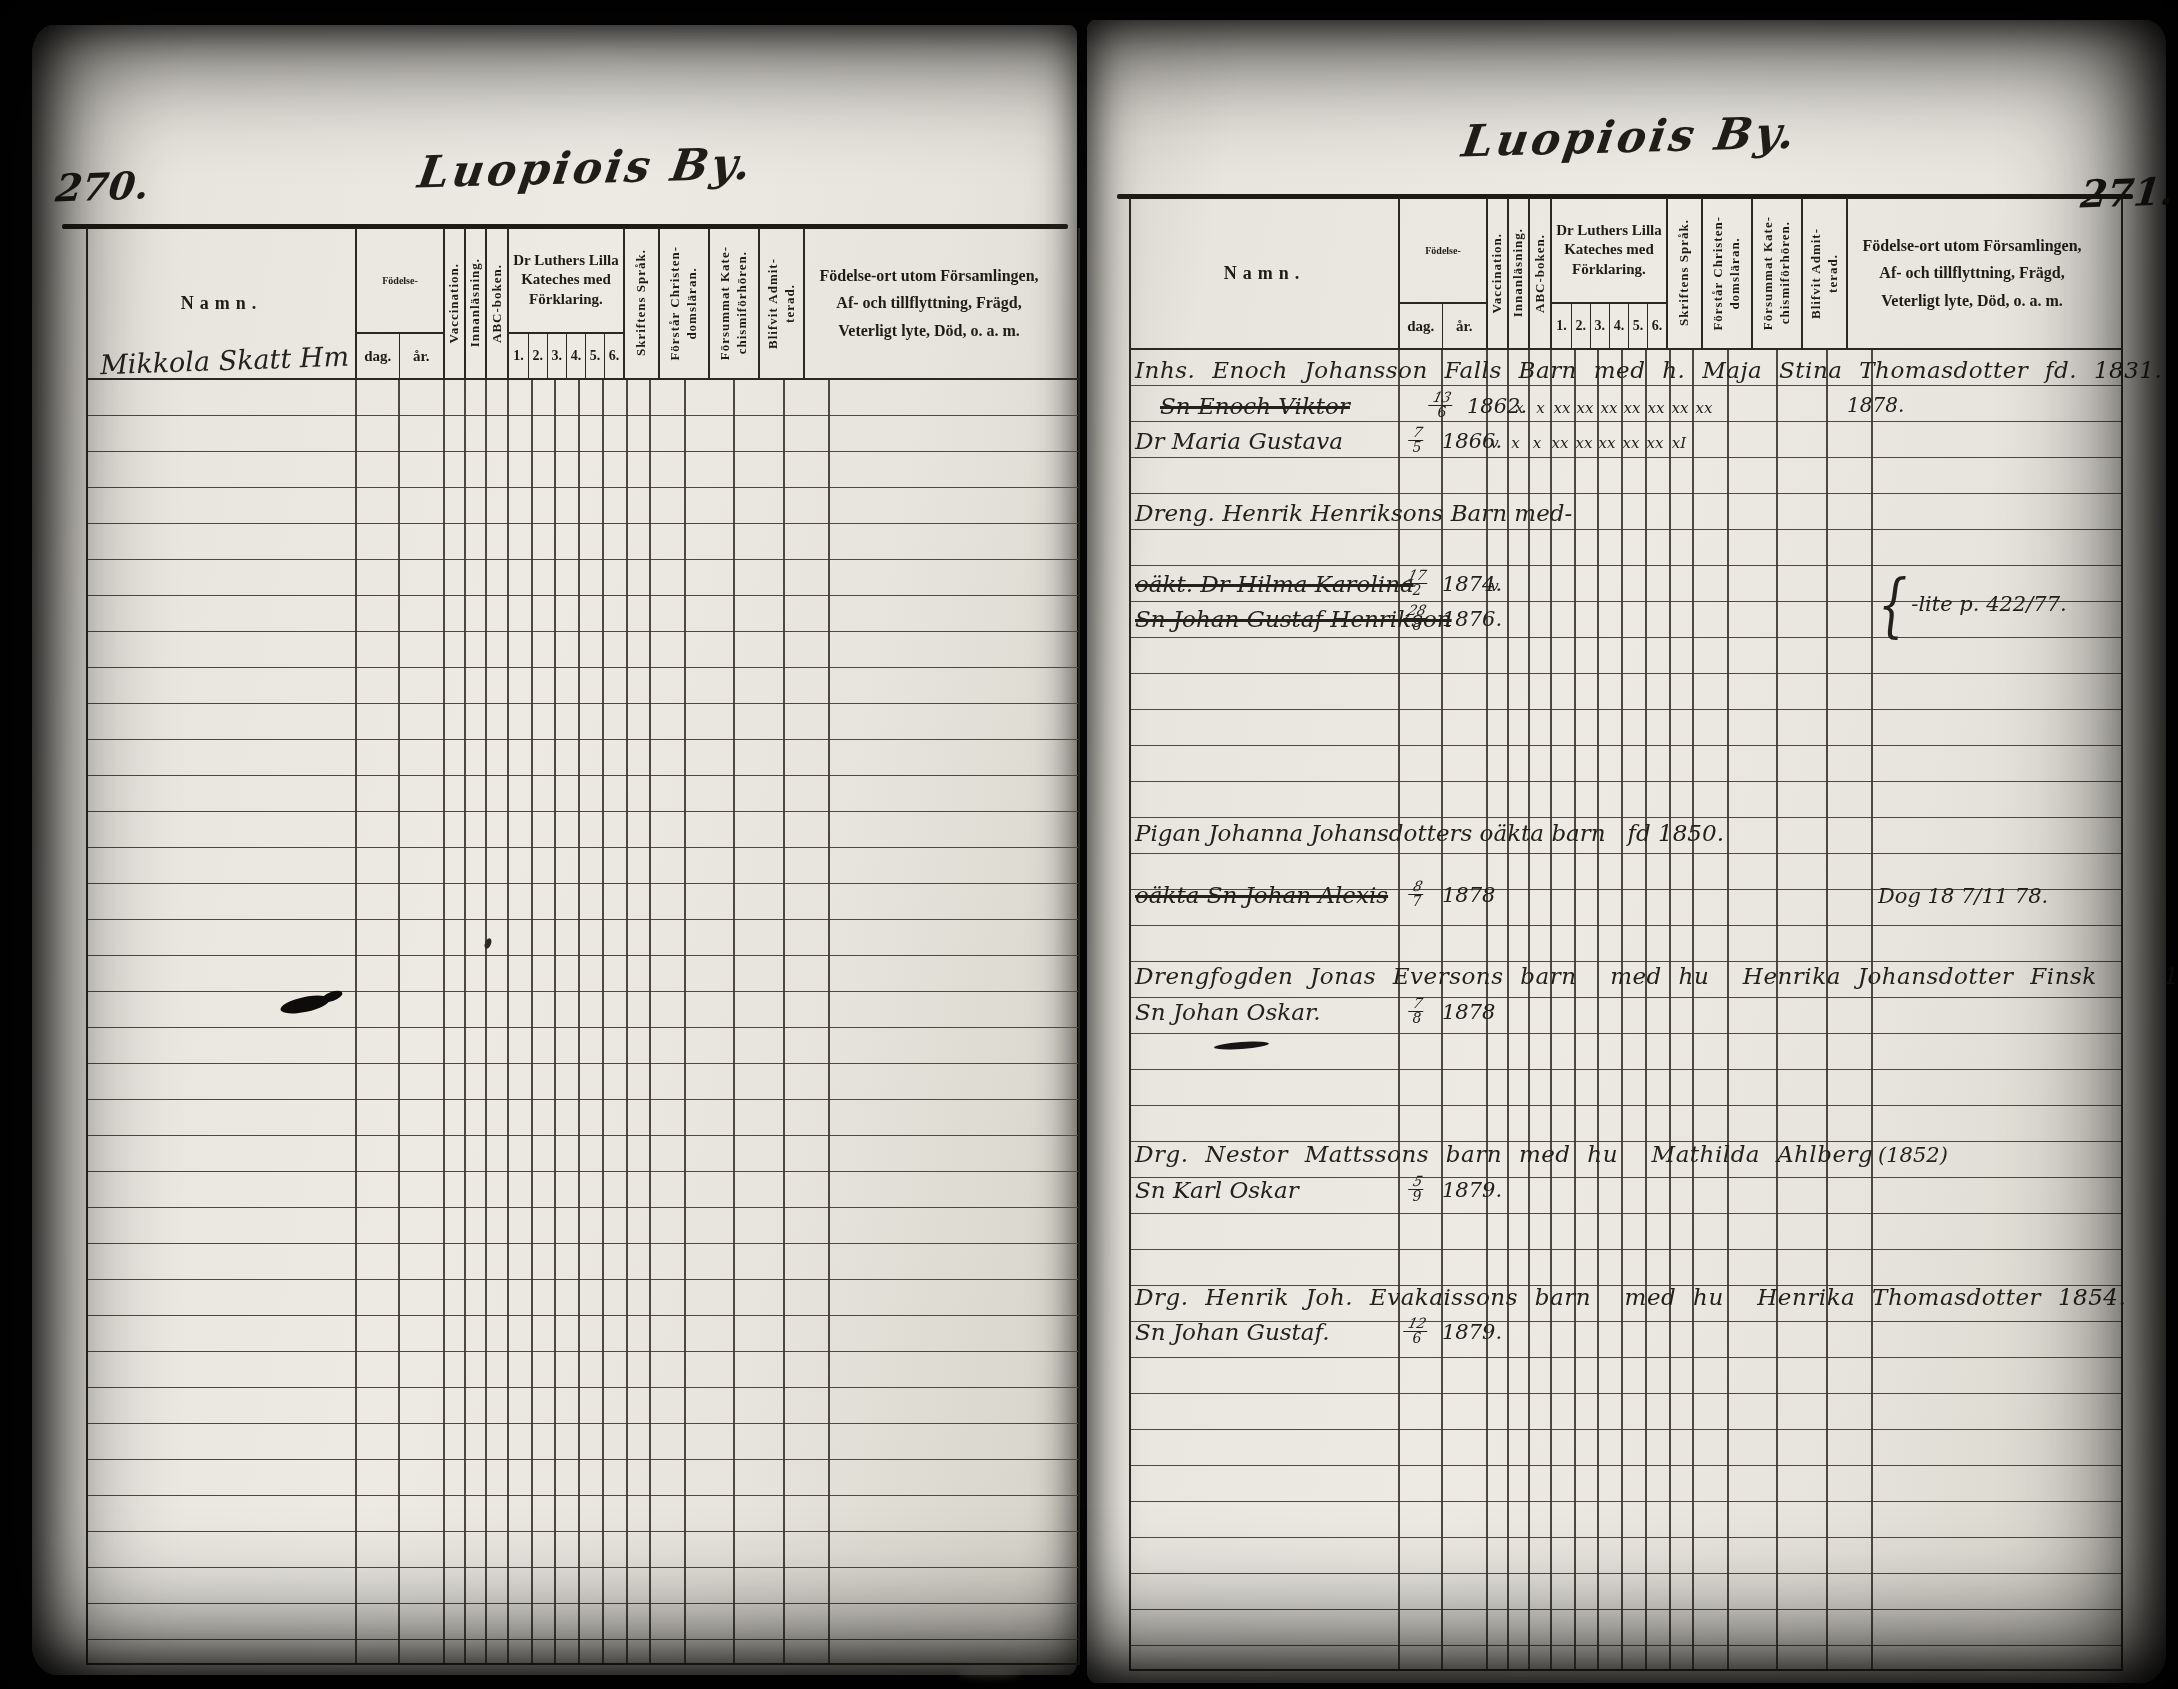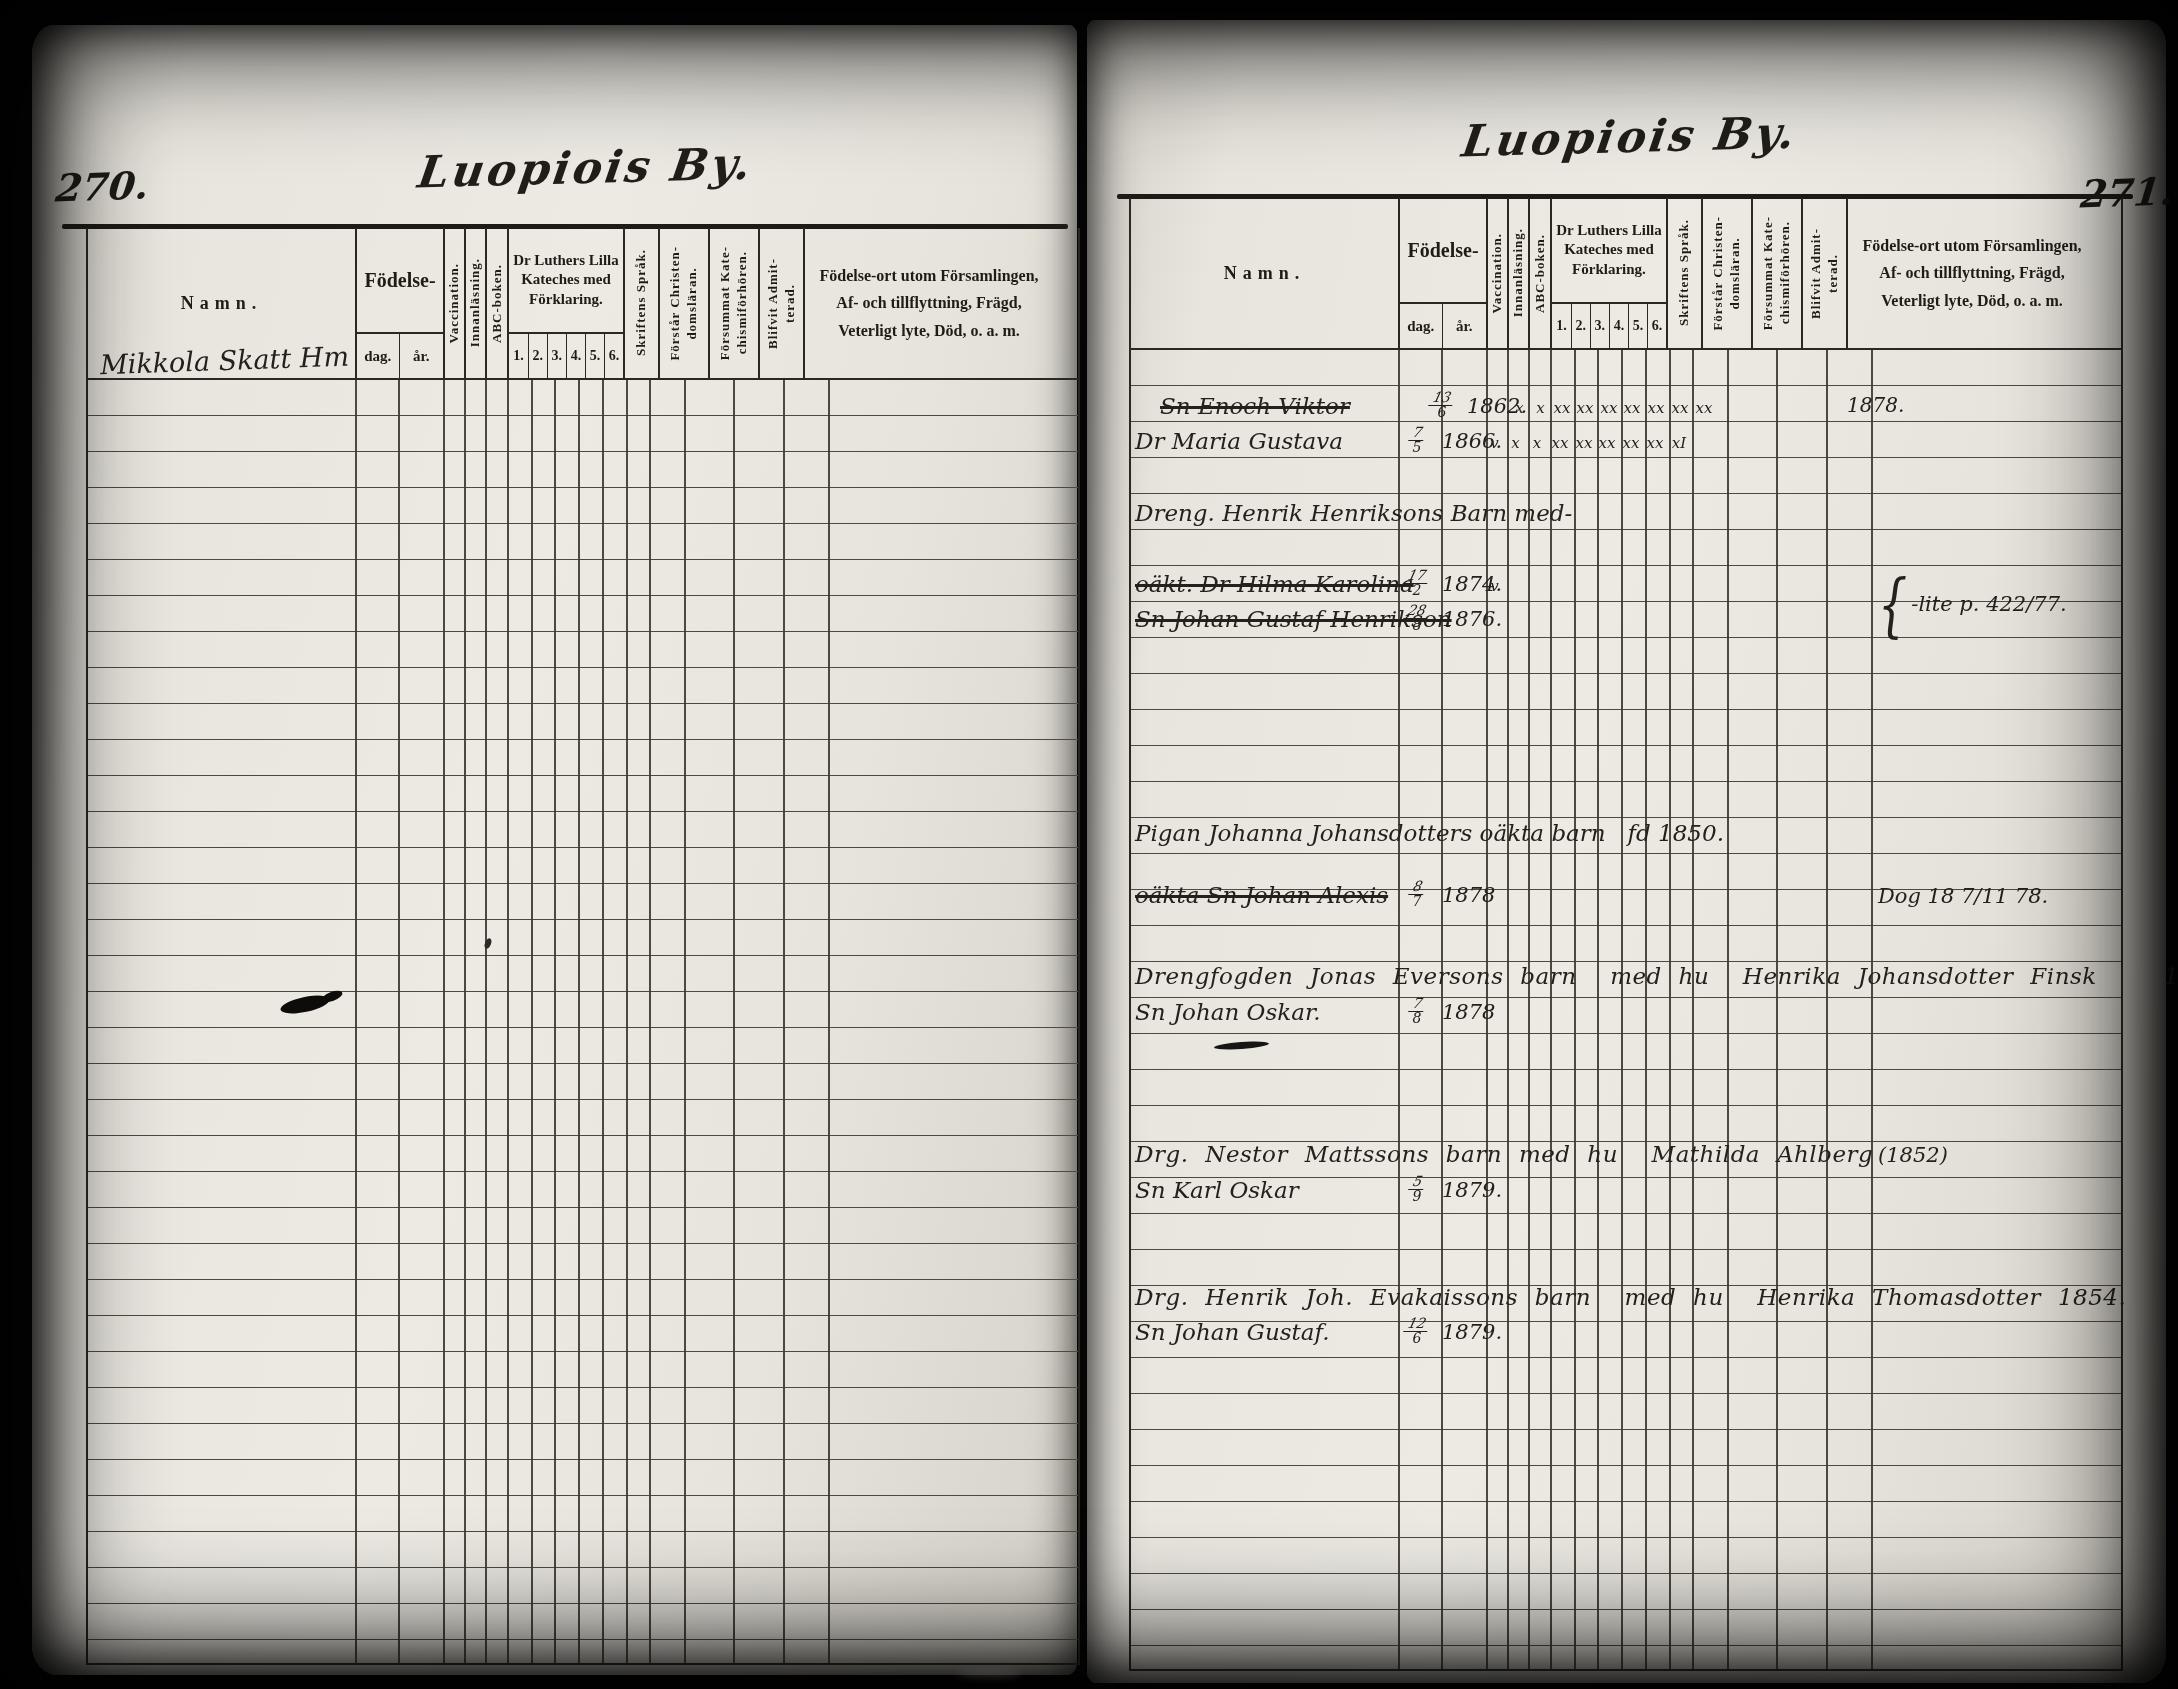--- a/index.html
+++ b/index.html
@@ -51,21 +51,21 @@
   .th{box-sizing:border-box;border-left:2px solid #2b2822;position:relative;}
   .th:first-child{border-left:none;}
   .th-namn{width:267px;display:flex;align-items:center;justify-content:center;}
   .namn-label{font-weight:bold;font-size:18px;letter-spacing:6px;}
   .namn-annotation{position:absolute;left:12px;bottom:2px;font-family:"DejaVu Serif",serif;
       font-style:italic;font-size:27px;color:#2a2722;white-space:nowrap;transform:rotate(-2deg);}
 
   .th-group{display:flex;flex-direction:column;}
   .th-fodelse{width:88px;}
   .group-label{flex:0 0 104px;display:flex;align-items:center;justify-content:center;
-      font-weight:bold;font-size:20px;text-align:center;white-space:pre-line;line-height:1.3;}
+      font-weight:bold;font-size:10px;text-align:center;white-space:pre-line;line-height:1.3;}
   .group-sub{flex:1;display:flex;border-top:2px solid #2b2822;}
   .sub-cell{box-sizing:border-box;border-left:1.8px solid #2b2822;display:flex;align-items:center;
       justify-content:center;font-weight:bold;font-size:15px;}
   .sub-cell:first-child{border-left:none;}
   .th-fodelse .sub-cell.dag{width:43px;}
   .th-fodelse .sub-cell.ar{width:46px;}
   .th-kateches{width:116px;}
   .th-kateches .group-label{font-size:15px;}
   .th-kateches .sub-cell{width:24px;font-size:14px;}
 
@@ -264,20 +264,23 @@
           <div class="vline" style="left: 538px;"></div>
           <div class="vline" style="left: 561px;"></div>
           <div class="vline" style="left: 596px;"></div>
           <div class="vline" style="left: 645px;"></div>
           <div class="vline" style="left: 695px;"></div>
           <div class="vline" style="left: 740px;"></div>
         </div>
     </div>
 
     <div class="entries-layer">
+        <div class="entry hw" style="top: 0px;">
+          <span class="e-text wide" style="left: 6px;">Inhs. Enoch Johansson Falls Barn med h. Maja Stina Thomasdotter fd. 1831.</span>
+        </div>
         <div class="entry hw" style="top: 36px; margin-left: 25px;">
           <span class="e-name struck" style="left: 6px;">Sn Enoch Viktor</span>
           <span class="e-dag"><span class="frac">
               <span class="top">13</span>
               <span>6</span>
             </span></span>
           <span class="e-ar">1862.</span>
           <span class="e-mark" style="left: 355px; width: 21px;">x</span>
           <span class="e-mark" style="left: 376px; width: 21px;">x</span>
           <span class="e-mark" style="left: 397px; width: 22px;">xx</span>

